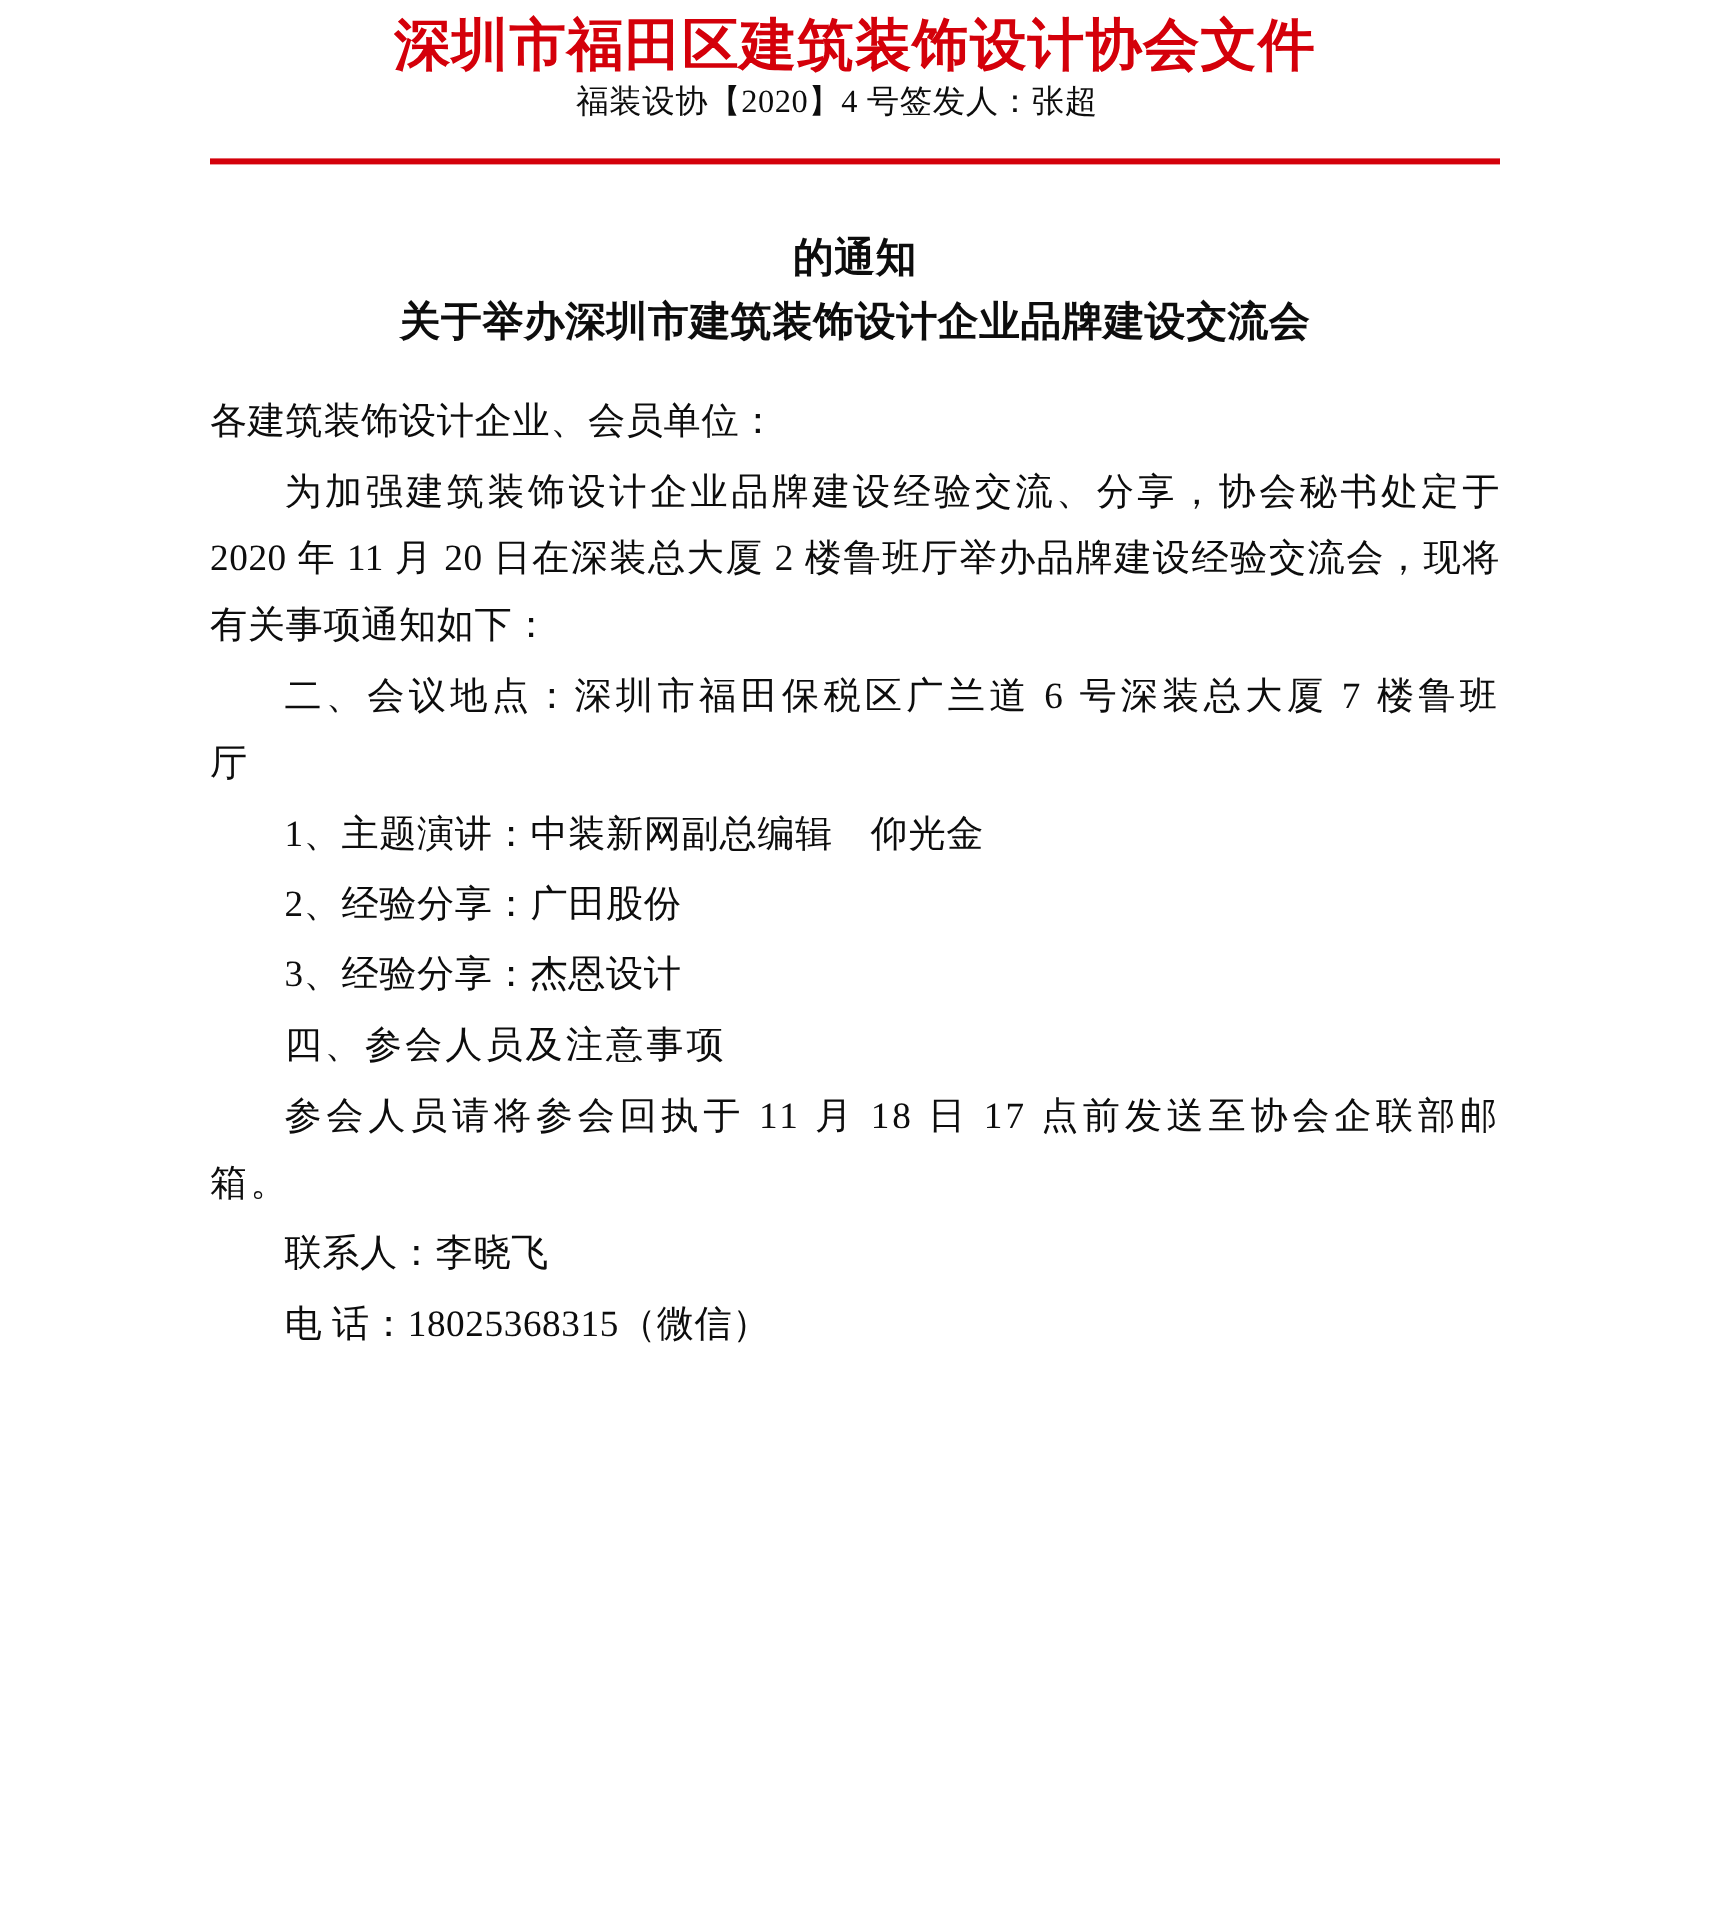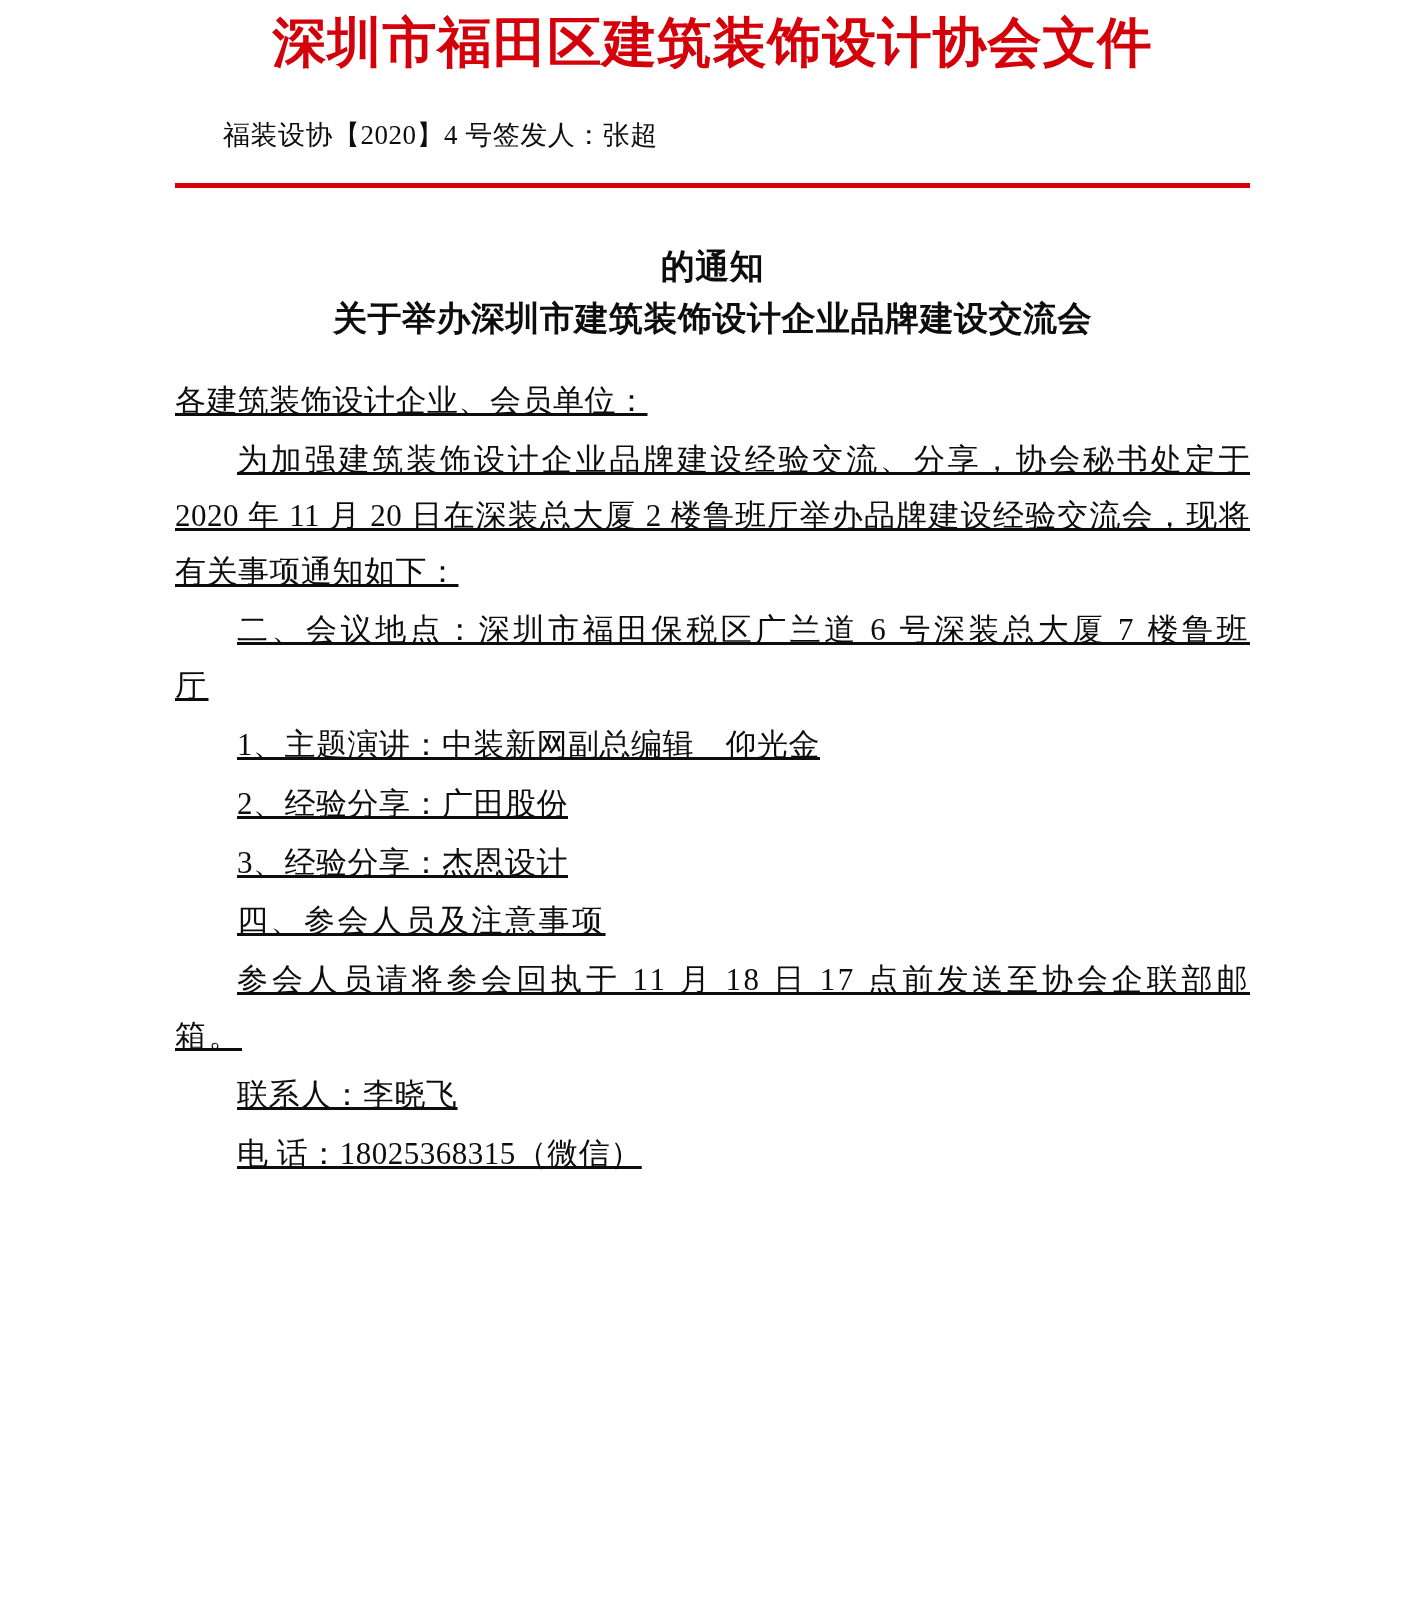--- a/index.html
+++ b/index.html
@@ -21,30 +21,29 @@
     box-sizing: border-box;
     padding: 0 175px;
   }
   .doc-title {
     margin: 0;
     padding-top: 10px;
     text-align: center;
     color: #d4000a;
     font-family: "DejaVu Serif", "Liberation Serif", serif;
     font-weight: bold;
-    font-size: 54px;
+    font-size: 47px;
     letter-spacing: 1px;
     line-height: 1.2;
     white-space: nowrap;
   }
   .meta-row {
     display: flex;
-    justify-content: flex-start;
+    justify-content: center;
     align-items: baseline;
-    margin-top: 42px;
     font-size: 27px;
     letter-spacing: 0.5px;
   }
   .meta-left {
     padding-left: 48px;
   }
   .meta-right {
     padding-right: 78px;
   }
   .red-rule {
@@ -64,21 +63,20 @@
   .body-text {
     margin-top: 28px;
     font-size: 31px;
     line-height: 1.80;
     letter-spacing: 0.5px;
   }
   .p {
     margin: 0 0 3px 0;
     text-align: justify;
     text-justify: inter-ideograph;
-    text-decoration: underline;
   }
   .indent {
     text-indent: 62px;
   }
   .indent-list {
     text-indent: 62px;
   }
   .wide {
     letter-spacing: 2.5px;
   }

